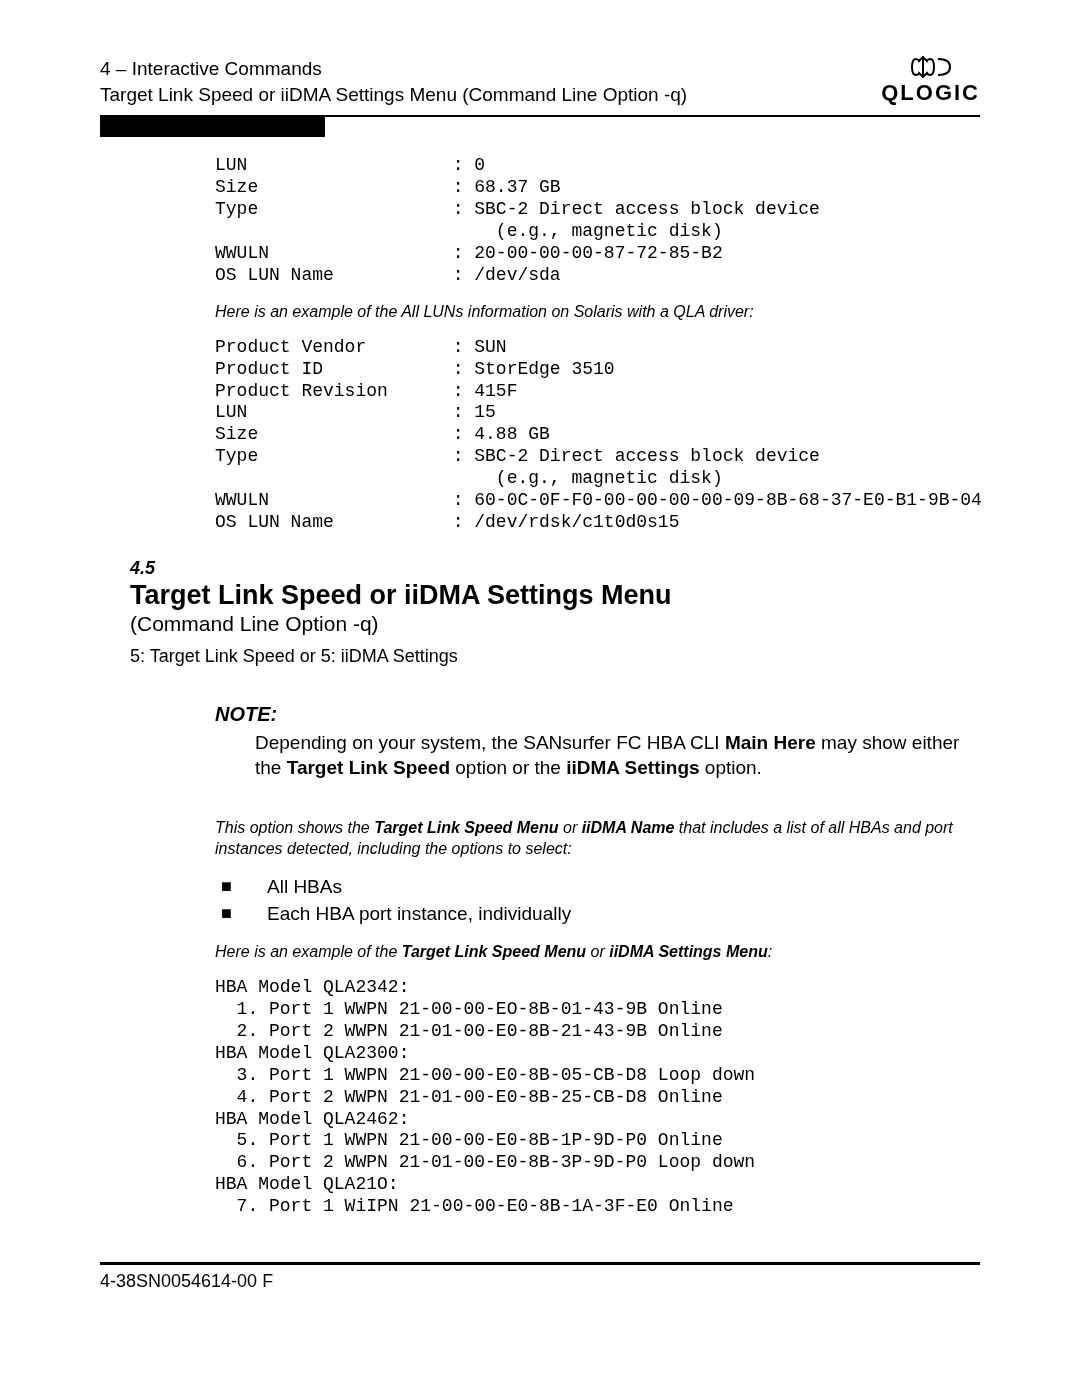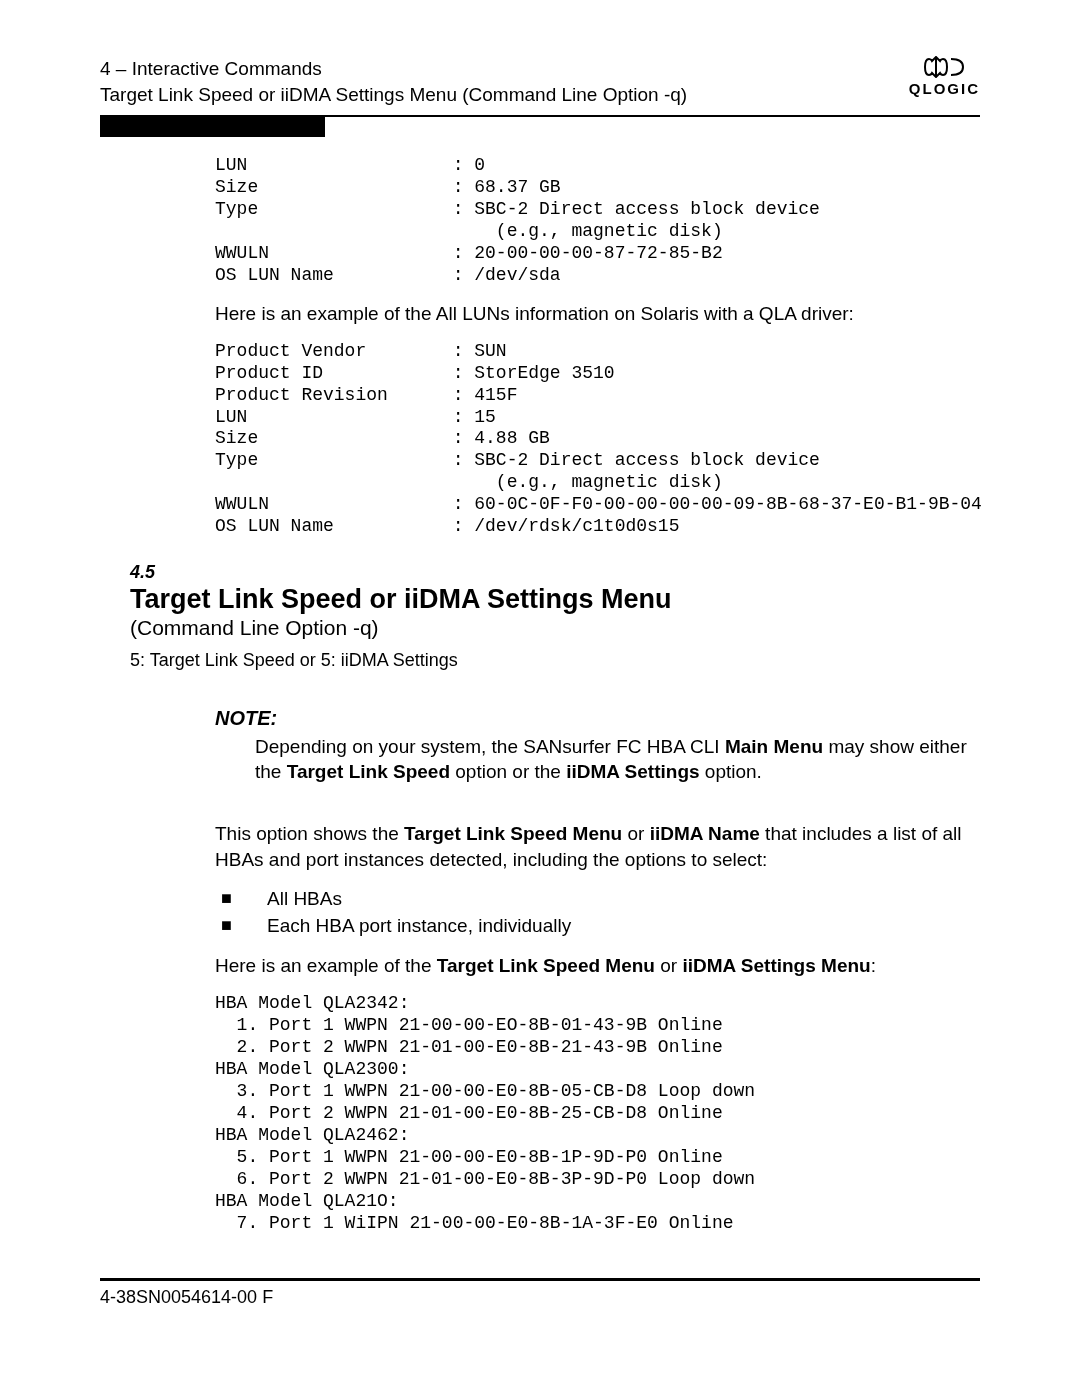--- a/index.html
+++ b/index.html
@@ -22,21 +22,21 @@
     align-items: flex-start;
   }
   .header-left {
     font-size: 19px;
     line-height: 1.35;
   }
   .logo {
     text-align: left;
     font-weight: bold;
     letter-spacing: 2px;
-    font-size: 15px;
+    font-size: 22px;
   }
   .logo svg { display: block; margin: 0 auto 2px auto; }
   .header-rule {
     border: none;
     border-top: 2px solid #000;
     margin: 8px 0 0 0;
   }
   .black-tab {
     background: #000;
     height: 20px;
@@ -48,23 +48,24 @@
     margin-right: 12px;
   }
   pre.codeblock {
     font-family: "Courier New", Courier, monospace;
     font-size: 18px;
     line-height: 1.22;
     white-space: pre;
     margin: 0;
   }
   .bodytext {
-    font-size: 19px;
+    font-size: 16px;
     line-height: 1.35;
     margin: 14px 0;
+    font-style: italic;
   }
   .section-num {
     font-style: italic;
     font-weight: bold;
     font-size: 18px;
     margin-top: 24px;
     margin-left: 30px;
   }
   .section-title {
     font-weight: bold;
@@ -168,21 +169,21 @@
   </div>
 
   <div class="section-num">4.5</div>
   <div class="section-title">Target Link Speed or iiDMA Settings Menu</div>
   <div class="section-sub">(Command Line Option -q)</div>
   <div class="section-desc">5: Target Link Speed or 5: iiDMA Settings</div>
 
   <div class="content">
     <div class="note-label">NOTE:</div>
     <div class="note-body">
-      <span>Depending on your system, the SANsurfer FC HBA CLI </span><span class="bold">Main Menu</span><span> may show either the </span><span class="bold">Target Link Speed</span><span> option or the </span><span class="bold">iiDMA Settings</span><span> option.</span>
+      <span>Depending on your system, the SANsurfer FC HBA CLI </span><span class="bold">Main Here</span><span> may show either the </span><span class="bold">Target Link Speed</span><span> option or the </span><span class="bold">iiDMA Settings</span><span> option.</span>
     </div>
 
     <p class="bodytext" style="margin-top:36px">
       <span>This option shows the </span><span class="bold">Target Link Speed Menu</span><span> or </span><span class="bold">iiDMA Name</span><span> that includes a list of all HBAs and port instances detected, including the options to select:</span>
     </p>
 
     <ul class="sq">
       <li>All HBAs</li>
       <li>Each HBA port instance, individually</li>
     </ul>

